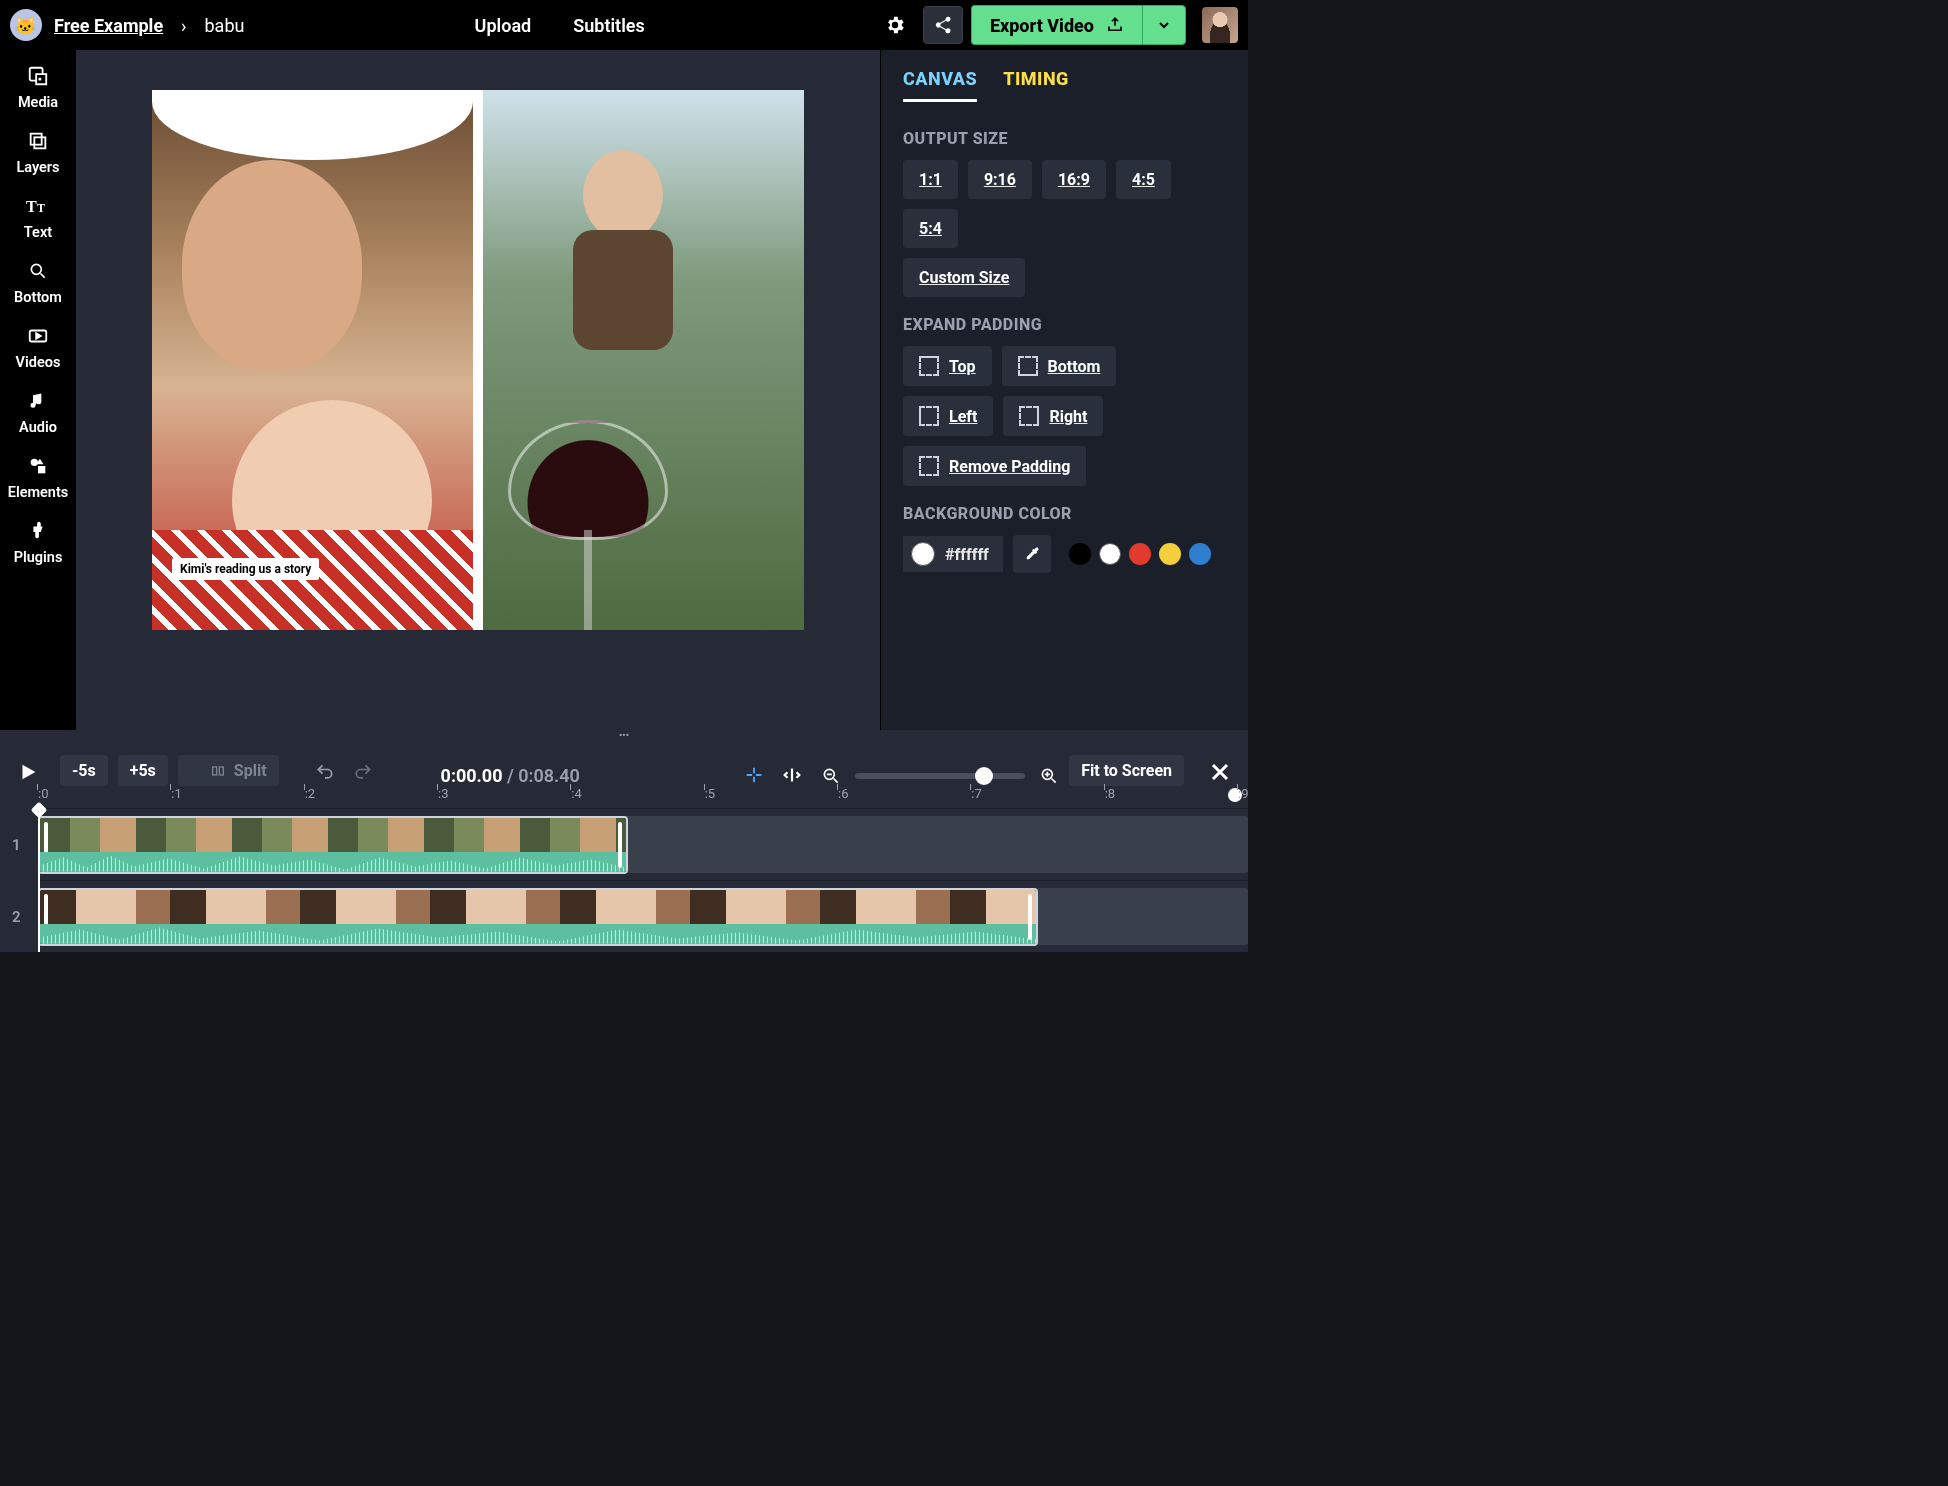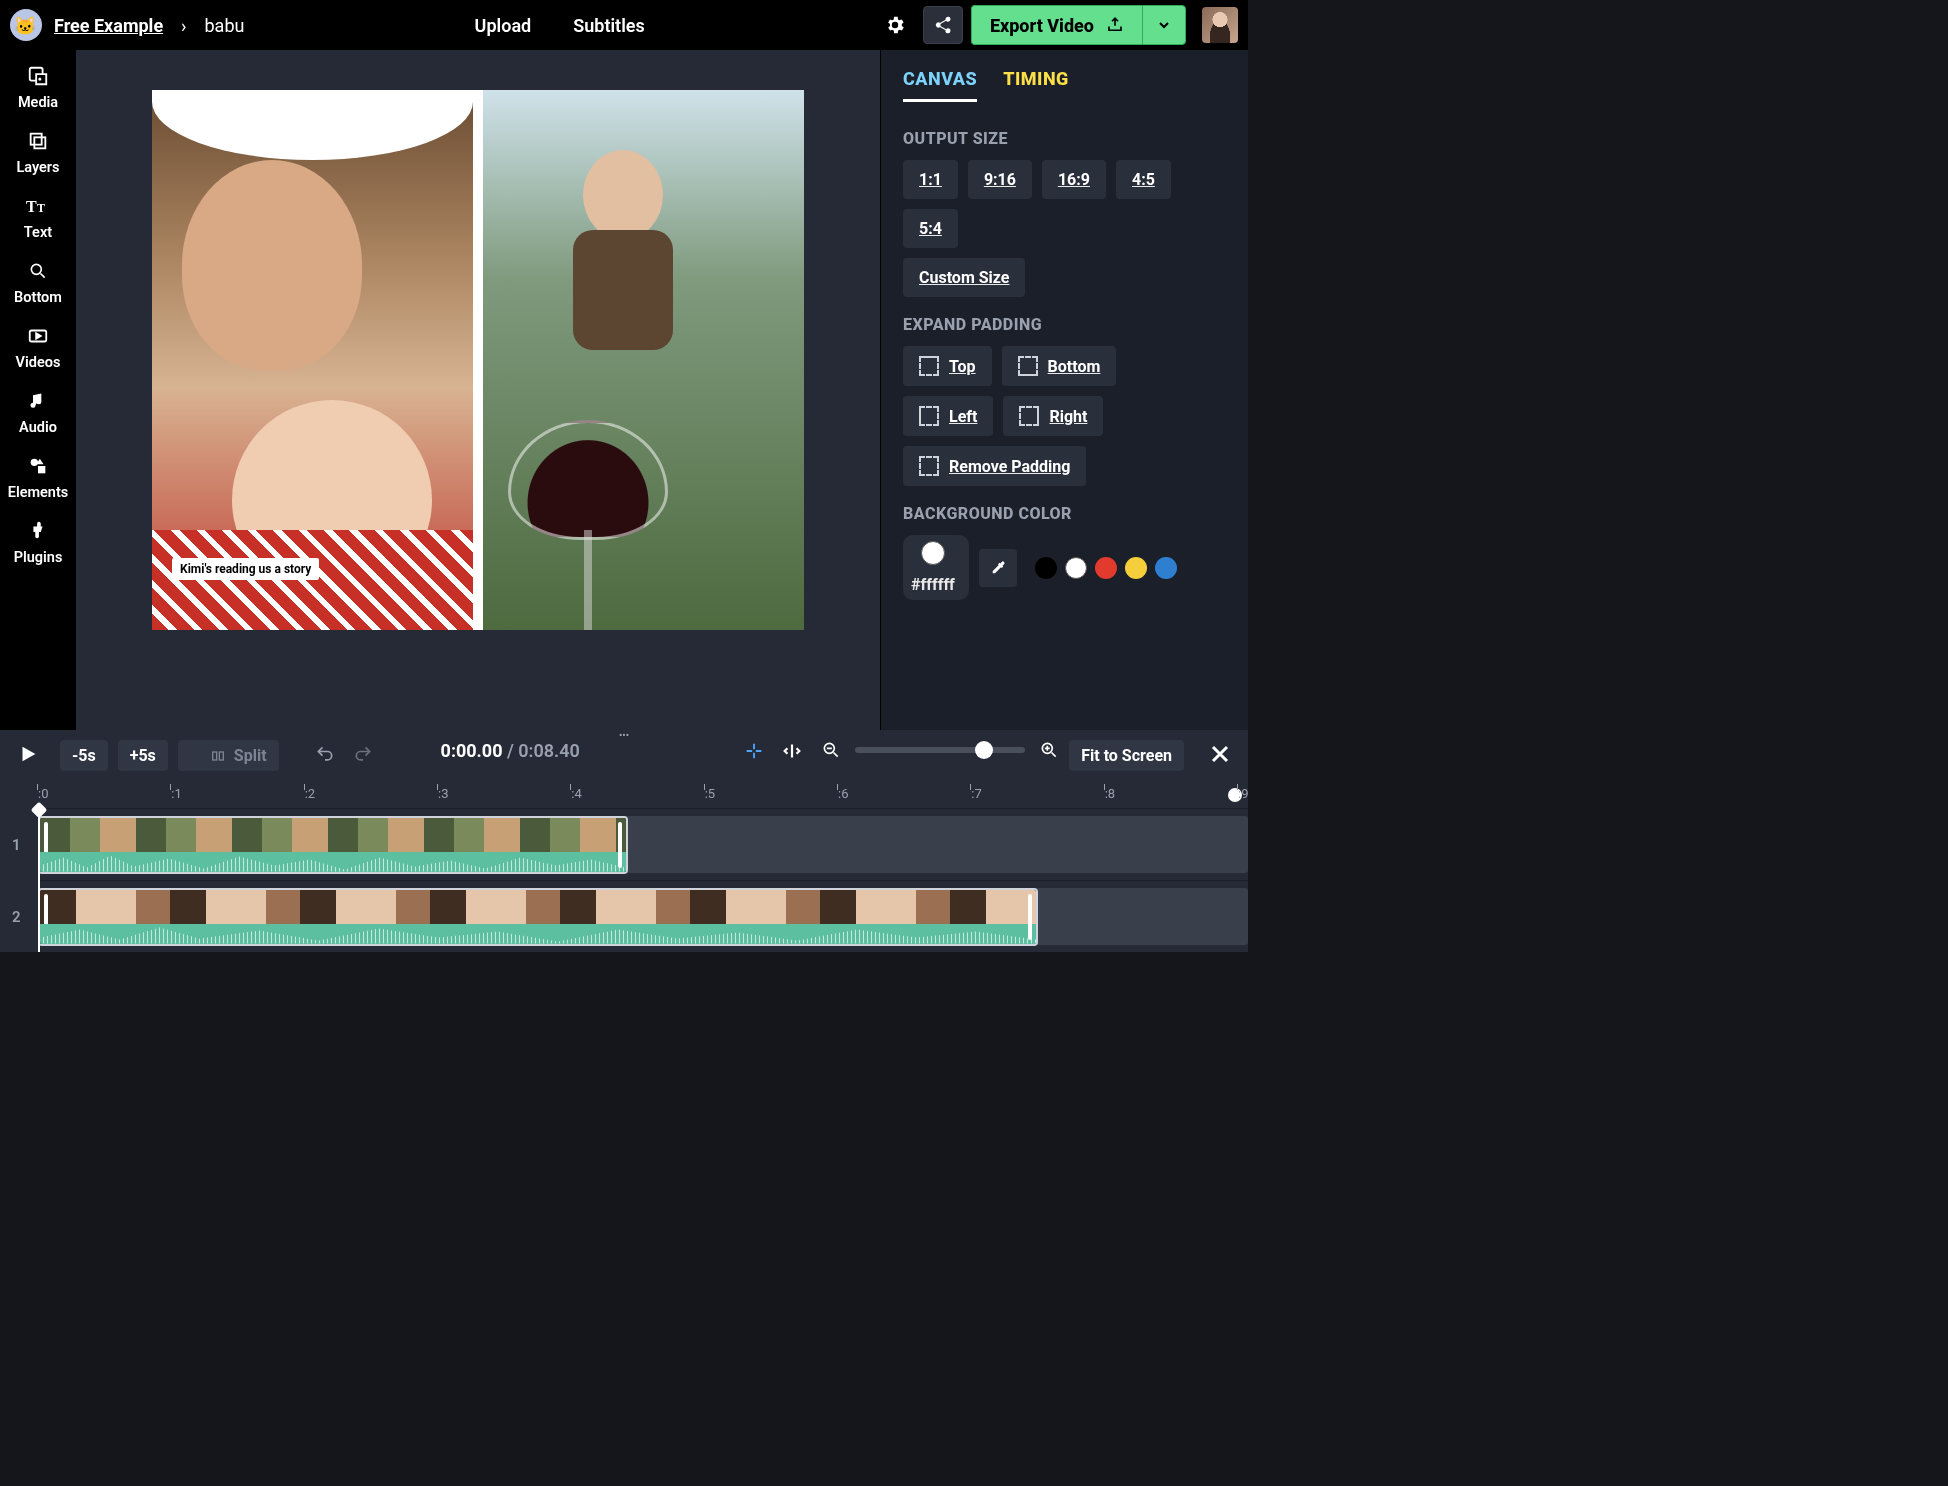--- a/index.html
+++ b/index.html
@@ -63,31 +63,31 @@
   
   .panel { width:368px; background:#1b1f2a; border-left:1px solid #000; padding:18px 22px; overflow:auto; }
   .tabs { display:flex; gap:26px; border-bottom:1px solid transparent; margin-bottom:26px; }
   .tab { font-weight:800; font-size:18px; letter-spacing:.5px; color:#fde047; padding-bottom:10px; cursor:pointer; }
   .tab.active { color:#7dd3fc; border-bottom:3px solid #fff; }
   .sect-label { font-weight:800; font-size:16px; letter-spacing:.5px; color:#9aa1ae; margin:18px 0 12px; }
   .chips { display:flex; flex-wrap:wrap; gap:10px;text-decoration:underline; }
   .chip { background:#2a2f3c; color:#fff; font-weight:700; font-size:16px; padding:10px 16px; border-radius:4px; cursor:pointer; display:flex; align-items:center; gap:10px; }
   .chip .dashed { width:20px; height:20px; border:2px dashed #cfd3db; display:inline-block; }
   .bgcolor-row { display:flex; align-items:center; gap:10px; }
-  .swatch-input { background:#2a2f3c; border-radius:10px; display:flex; align-items:center; gap:10px; padding:6px 14px 6px 8px;flex-direction:column; }
+  .swatch-input { background:#2a2f3c; border-radius:0; display:flex; align-items:center; gap:10px; padding:6px 14px 6px 8px; }
   .swatch-circle { width:24px; height:24px; border-radius:50%; background:#fff; border:1px solid #555; }
   .swatch-text { font-weight:700; font-size:16px; }
   .picker { width:38px; height:38px; background:#2a2f3c; border-radius:4px; display:flex; align-items:center; justify-content:center; cursor:pointer; }
   .swatches { display:flex; gap:8px; margin-left:8px; }
   .sw { width:22px; height:22px; border-radius:50%; cursor:pointer; }
 
   
   .tl-wrap { background:#262a36; }
   .tl-drag { height:10px; display:flex; justify-content:center; align-items:center; color:#9aa1ae; font-size:10px; cursor:row-resize; }
-  .tl-toolbar { height:46px; display:flex; align-items:flex-start; gap:10px; padding:0 14px; }
+  .tl-toolbar { height:46px; display:flex; align-items:flex-end; gap:10px; padding:0 14px; }
   .tbtn { background:#313644; border-radius:4px; padding:6px 12px; font-weight:700; font-size:16px; cursor:pointer; display:flex; align-items:center; gap:8px; color:#fff;}
   .tbtn.disabled { color:#7c8493; cursor:default;padding-left:32px; }
   .play { width:28px; height:28px; color:#fff; cursor:pointer; display:flex; align-items:center; justify-content:center; margin-right:8px;}
   .time { margin-left:54px; font-size:18px; font-weight:700; }
   .time .dur { color:#9aa1ae; font-weight:600; }
   .spacer { flex:1; }
   .zoom { display:flex; align-items:center; gap:14px; }
   .zoom .track { width:170px; height:6px; background:#4a4f5c; border-radius:3px; position:relative; }
   .zoom .thumb { position:absolute; top:-6px; width:18px; height:18px; border-radius:50%; background:#fff; left:120px; }
   .close-x { width:28px; height:28px; color:#fff; cursor:pointer; display:flex; align-items:center; justify-content:center; margin-left:12px;}

